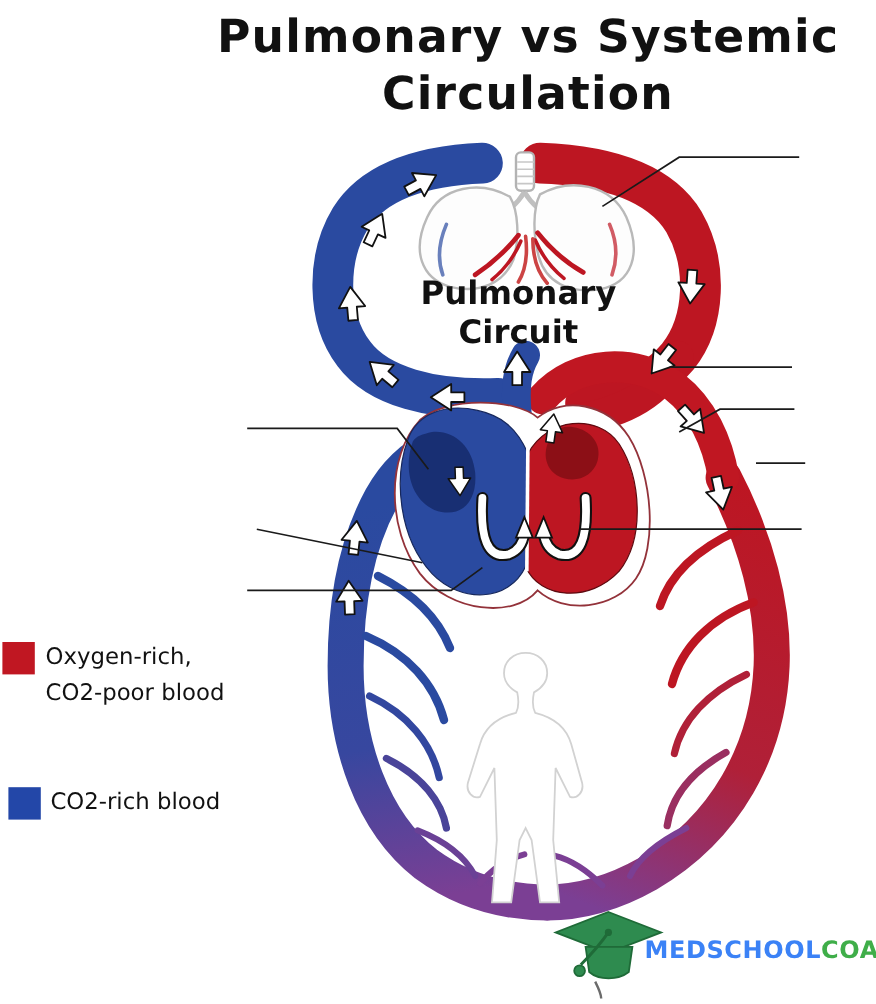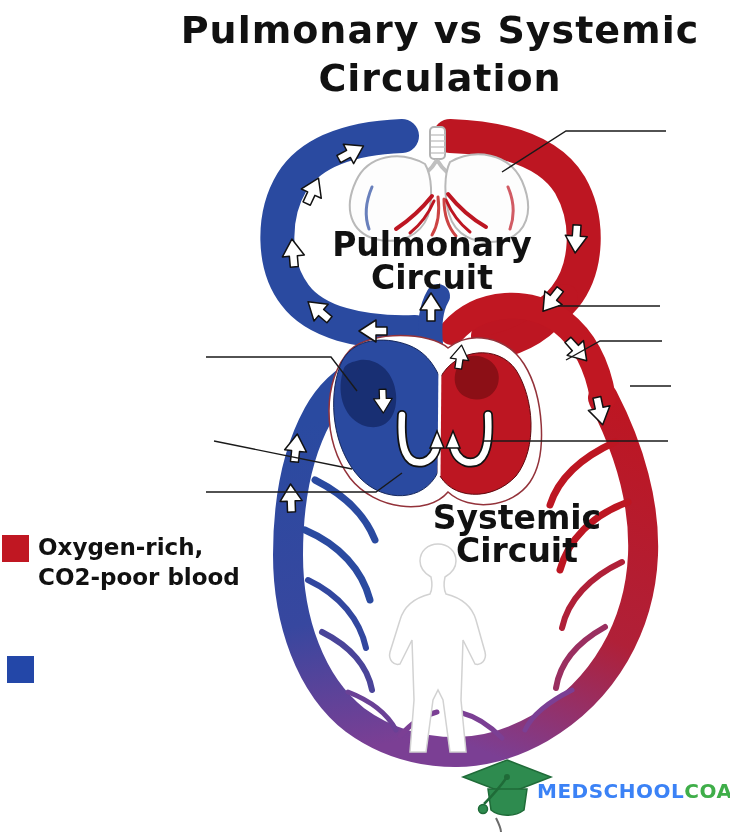--- a/index.html
+++ b/index.html
@@ -1,28 +1,28 @@
 <!DOCTYPE html>
 <html><head>
 <meta charset="utf-8">
 <style>
   html,body{margin:0;padding:0;background:#fff;}
   body{font-family:"DejaVu Sans",sans-serif;}
   .stage{position:relative;width:730px;height:837px;background:#fff;overflow:hidden;}
   .stage svg.art{position:absolute;left:0;top:0;}
   .title{position:absolute;left:145px;top:6px;width:590px;text-align:center;
          font-size:38px;font-weight:700;color:#111;letter-spacing:1px;line-height:48px;}
-  .circuit-label{position:absolute;text-align:center;font-weight:700;font-size:33px;
+  .circuit-label{position:absolute;text-align:center;font-weight:700;font-size:27px;
                  line-height:33px;color:#111;}
   .label-pulmonary{left:323px;top:228px;width:218px;}
   .label-systemic{left:416px;top:501px;width:202px;}
   .legend-swatch{position:absolute;width:27px;height:27px;}
   .swatch-red{left:2px;top:535px;background:#c01722;}
   .swatch-blue{left:7px;top:656px;background:#2347a8;}
-  .legend-text{position:absolute;font-size:23px;font-weight:700;line-height:30px;color:#111;}
+  .legend-text{position:absolute;font-size:19px;font-weight:400;line-height:30px;color:#111;}
   .legend-text-red{left:38px;top:532px;}
   .legend-text-blue{left:42px;top:653px;}
   .logo-text{position:absolute;left:537px;top:779px;font-size:20px;font-weight:700;
              letter-spacing:0.5px;white-space:nowrap;}
   .logo-text .dark{color:#3b82f6;}
   .logo-text .green{color:#3fae49;}
 </style>
 </head>
 <body>
 
@@ -151,29 +151,29 @@
     </g>
   </svg>
 
   <div class="title">
     <div>Pulmonary vs Systemic</div>
     <div>Circulation</div>
   </div>
 
   <div class="circuit-label label-pulmonary">Pulmonary Circuit</div>
 
-  <div class="circuit-label label-systemic">Systemic Circuit</div>
 
   <div class="legend-swatch swatch-red"></div>
   <div class="legend-text legend-text-red">
     <div>Oxygen-rich,</div>
     <div>CO2-poor blood</div>
   </div>
 
   <div class="legend-swatch swatch-blue"></div>
   <div class="legend-text legend-text-blue">
+    <div>CO2-rich blood</div>
   </div>
 
   <div class="logo-text">
     <span class="dark">MEDSCHOOL</span><span class="green">COACH</span>
   </div>
 
 </div>
 
 </body></html>

